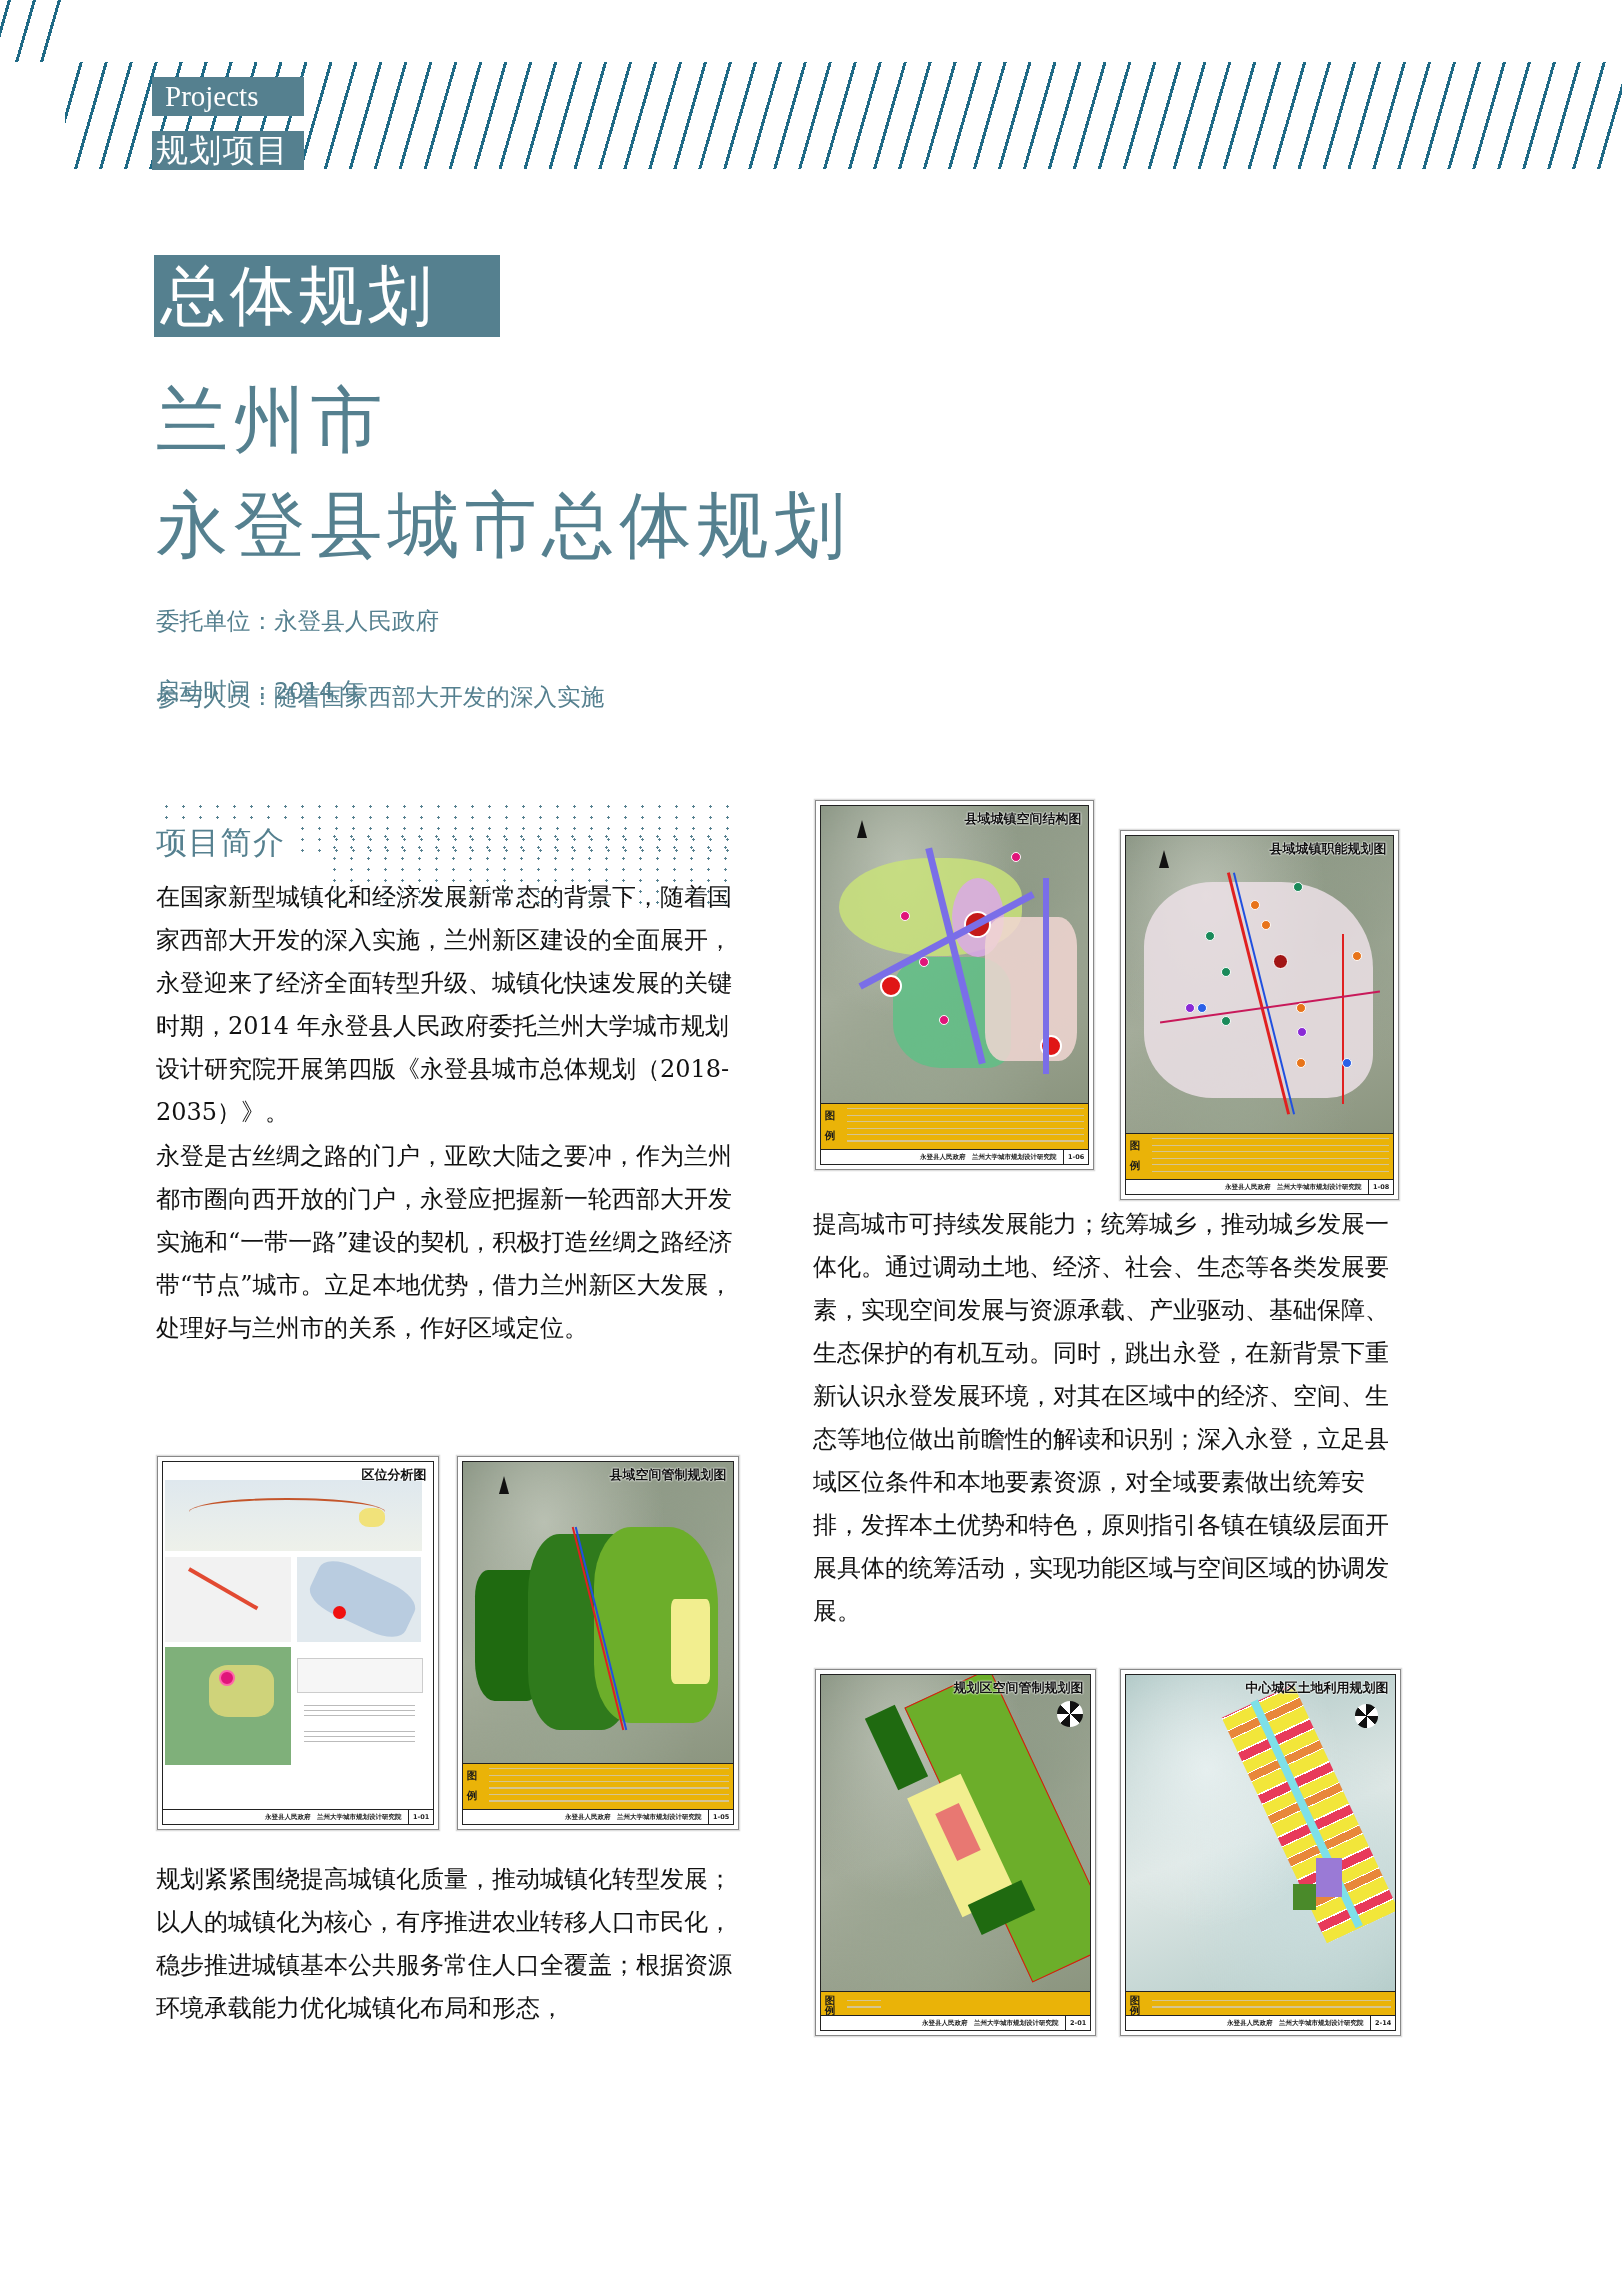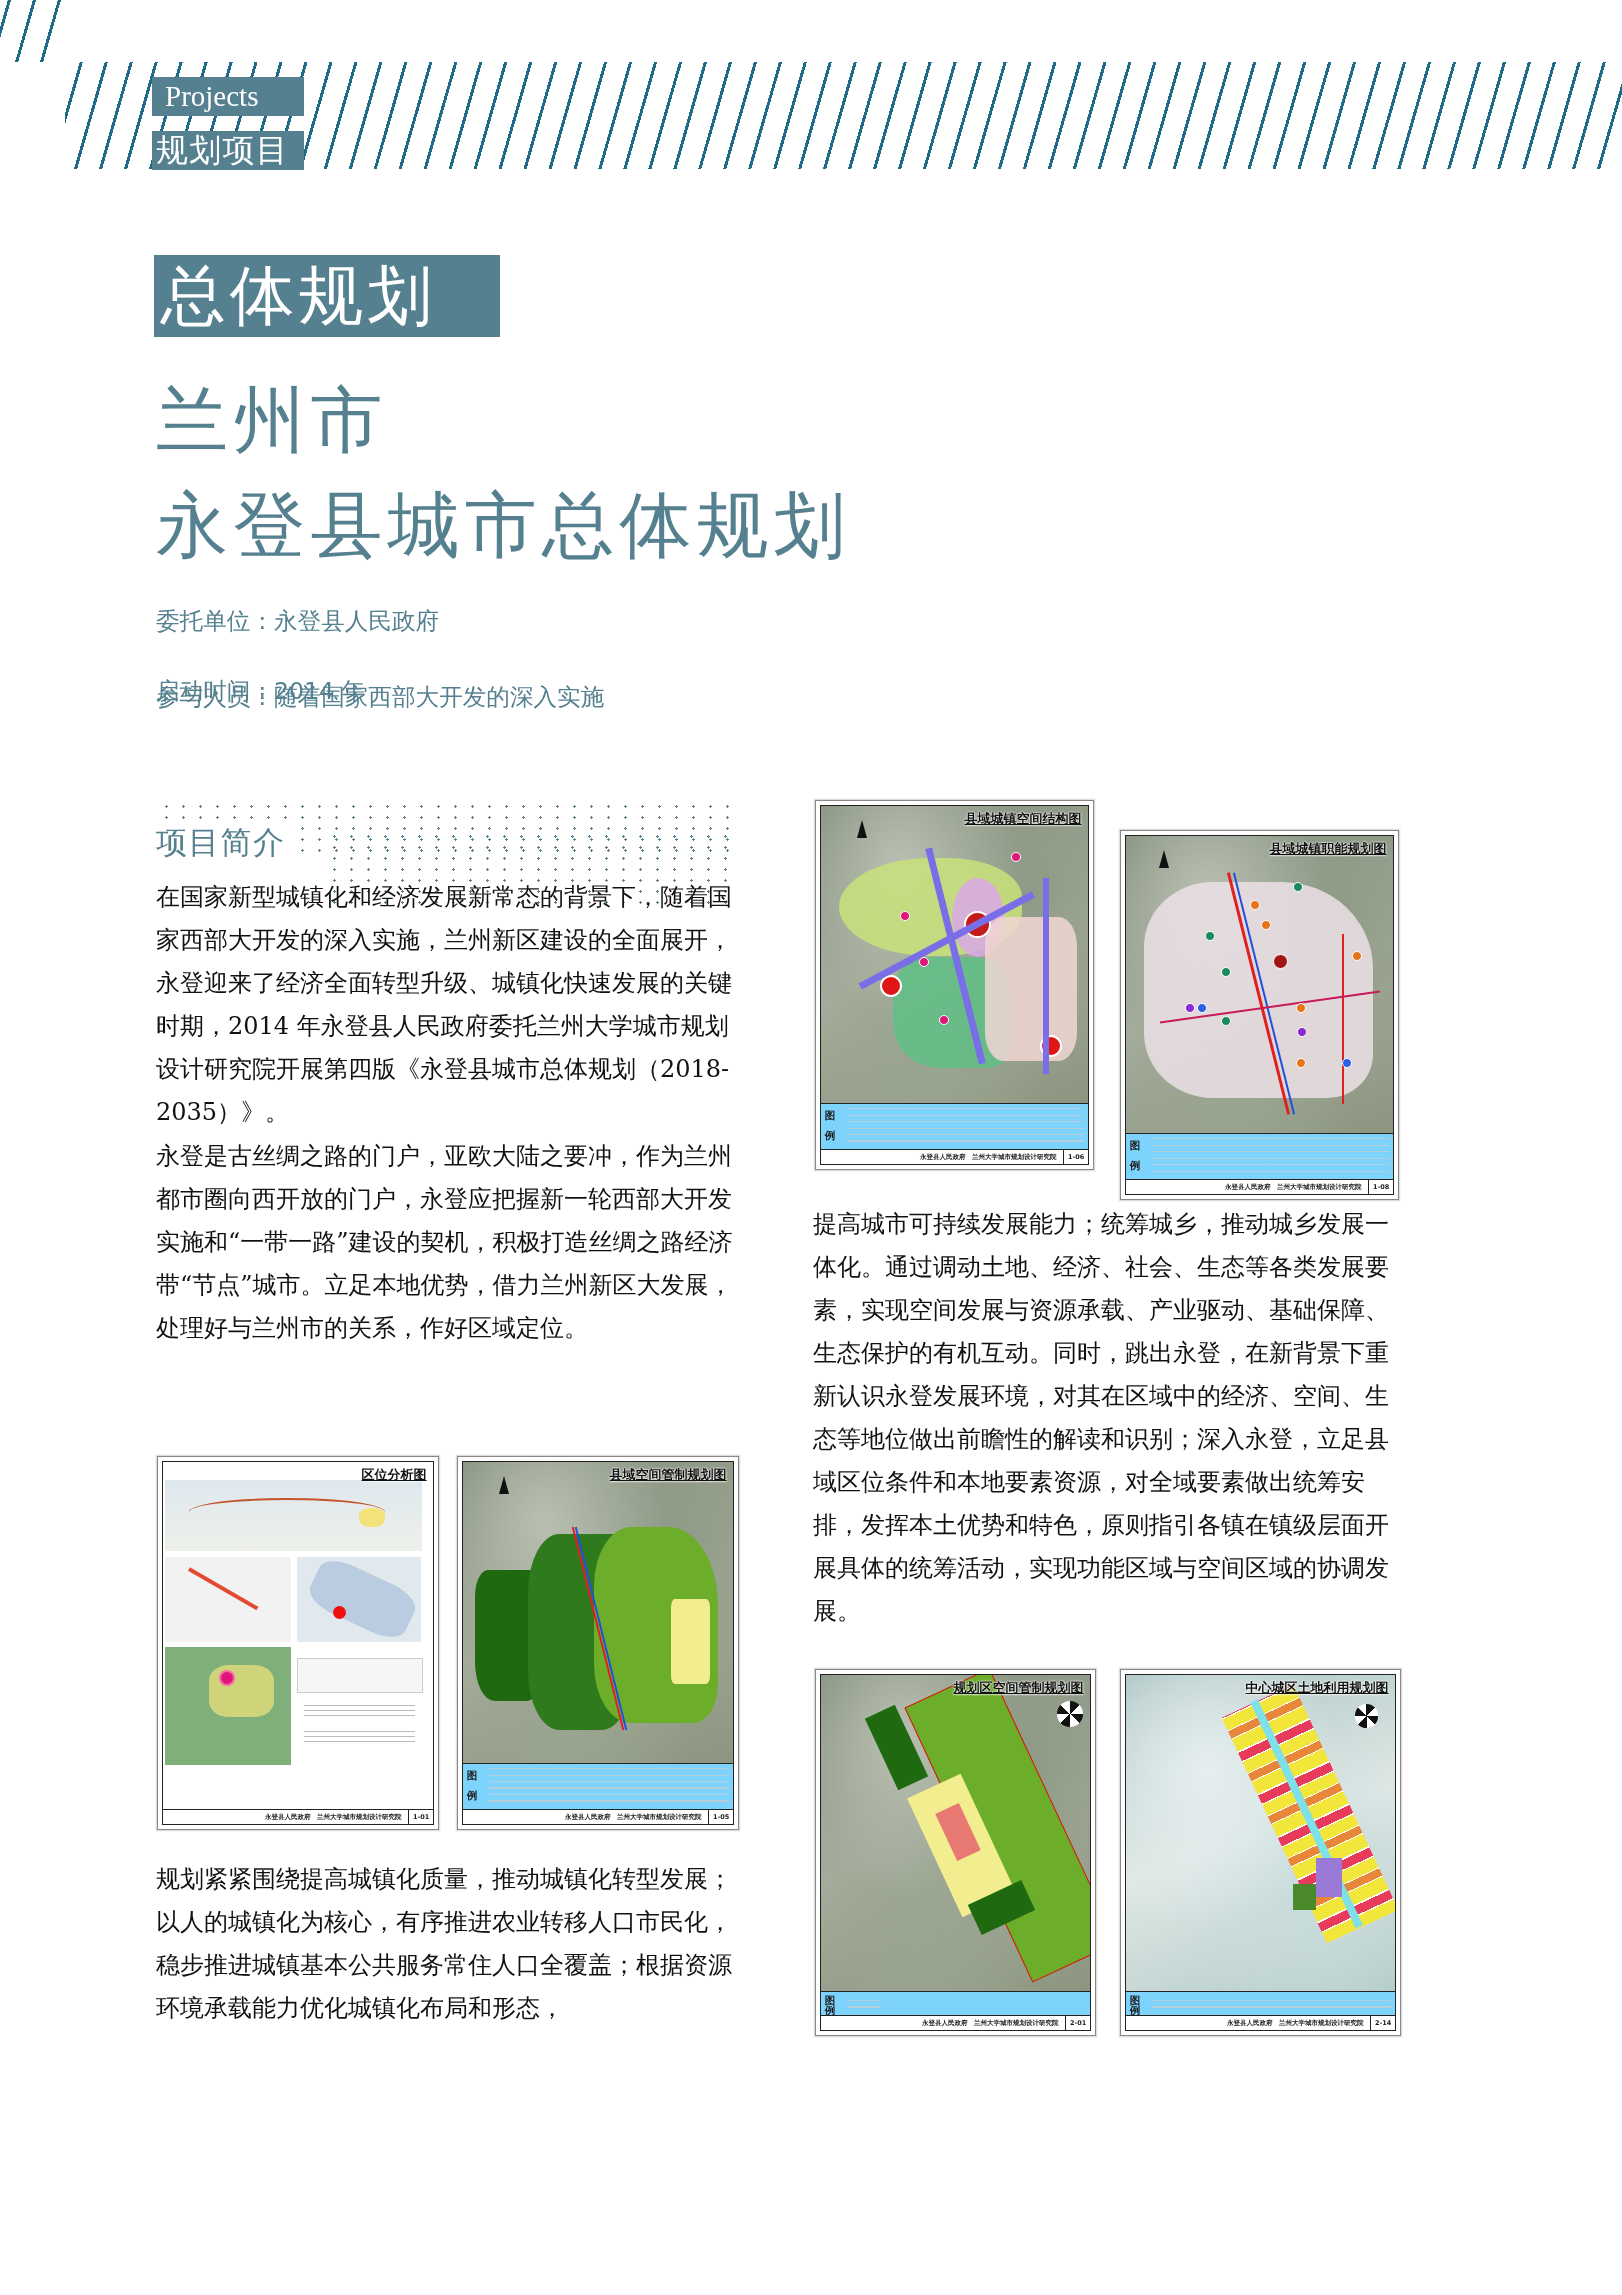--- a/index.html
+++ b/index.html
@@ -48,22 +48,22 @@
   .col-right { left: 813px; width: 589px; }
   .p-intro-1 { top: 876px; }
   .p-intro-2 { top: 1135px; }
   .p-right { top: 1203px; }
   .p-bottom { top: 1858px; }
   .body-text p { margin: 0; }
 
   
   .map { border: 1.3px solid #888; background: #fff; box-shadow: 0 0 0 1.3px #ddd; overflow: hidden; }
   .map-inner { position: absolute; left: 3.9px; top: 3.9px; right: 3.9px; bottom: 3.9px; border: 1.3px solid #222; overflow: hidden; }
-  .map-title { position: absolute; right: 6.5px; top: 3.9px; font-size: 13px; font-weight: bold; color: #111; text-shadow: 0 0 2px #fff, 0 0 2px #fff; white-space: nowrap; text-decoration: underline; }
-  .map-legend { position: absolute; left: 0; right: 0; bottom: 14.4px; height: 46px; background: #7dd3fc; border-top: 1.3px solid #222; }
+  .map-title { position: absolute; right: 6.5px; top: 3.9px; font-size: 13px; font-weight: bold; color: #111; text-shadow: 0 0 2px #fff, 0 0 2px #fff; white-space: nowrap; }
+  .map-legend { position: absolute; left: 0; right: 0; bottom: 14.4px; height: 46px; background: #eab308; border-top: 1.3px solid #222; }
   .map-legend-label { position: absolute; left: 3.9px; top: 2.6px; width: 11.8px; font-size: 10.5px; line-height: 19.6px; font-weight: bold; }
   .map-legend-rows { position: absolute; left: 26px; right: 3.9px; top: 3.9px; bottom: 2.6px;
       background-image: repeating-linear-gradient(0deg, transparent 0 5.2px, #ccc 5.2px 6.5px); opacity: .7; }
   .map-footer { position: absolute; left: 0; right: 0; bottom: 0; height: 14.4px; background: #fff; border-top: 1.3px solid #222; font-size: 6.5px; line-height: 14.4px; text-align: right; padding-right: 3.9px; white-space: nowrap; font-weight: bold; }
   .map-sheet { display: inline-block; border-left: 0.7px solid #222; padding-left: 3.9px; margin-left: 6.5px; }
   .map-canvas { position: absolute; left: 0; right: 0; top: 0; bottom: 60px; }
 
   .m1 { left: 815px; top: 800px; width: 277px; height: 368px; }
   .m2 { left: 1120px; top: 800px; width: 277px; height: 368px; margin-top: 30px; }
   .m3 { left: 157px; top: 1456px; width: 280px; height: 372px; }

